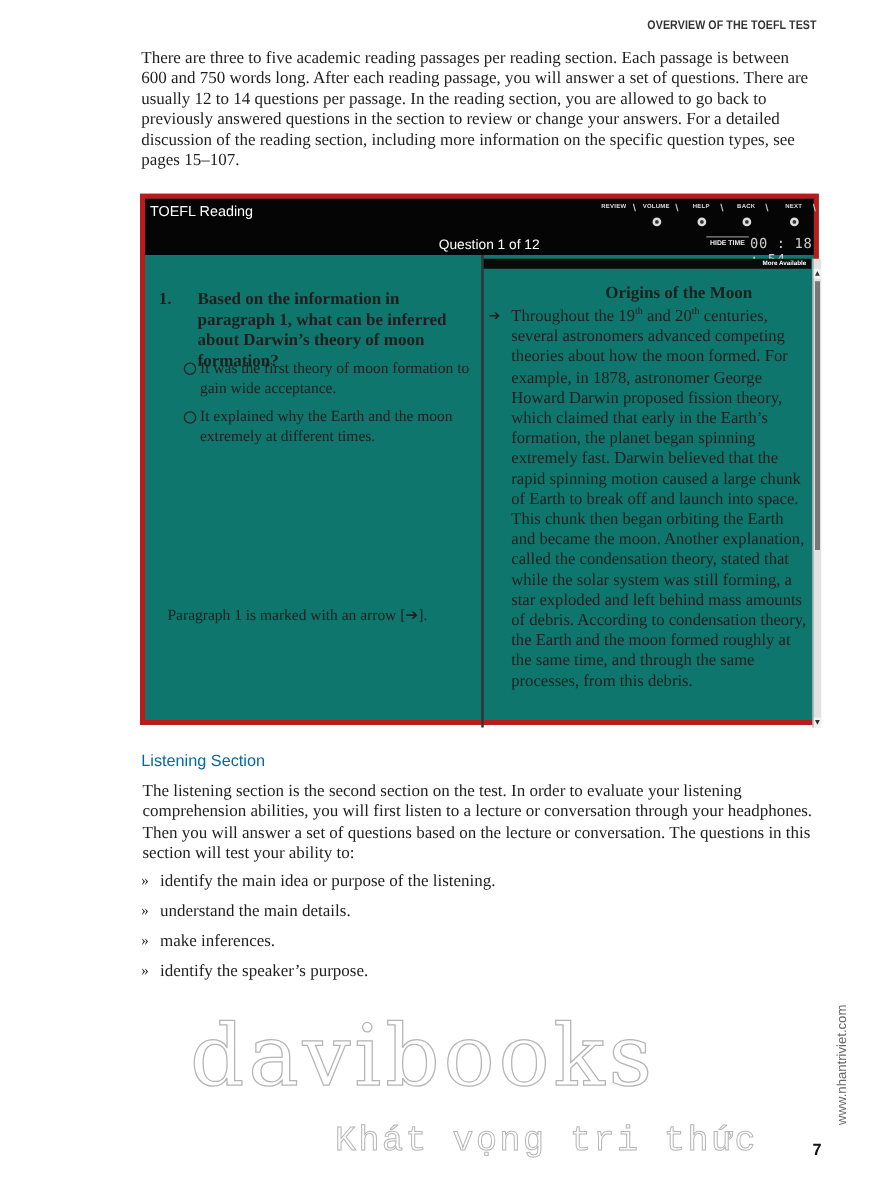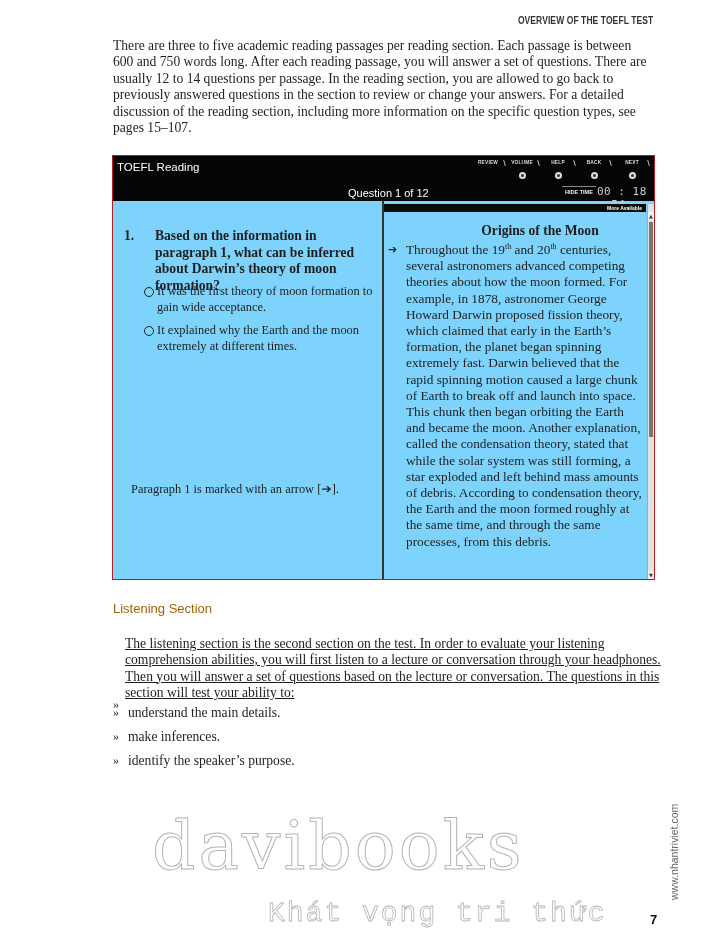--- a/index.html
+++ b/index.html
@@ -14,21 +14,21 @@
     letter-spacing: 0.1px; color: #333; transform: scaleX(0.85); transform-origin: right center;
     font-weight: bold;
   }
   .intro {
     position: absolute; left: 113px; top: 38px; width: 540px;
     font-size: 13.6px; line-height: 16.4px; margin: 0;
   }
   
   .screen {
     position: absolute; left: 112px; top: 155px; width: 543px; height: 425px;
-    border: 1px solid #b91c1c; box-sizing: border-box; background: #7dd3fc;
+    border: 4px solid #b91c1c; box-sizing: border-box; background: #0f766e;
   }
   .topbar {
     position: absolute; left: 0; top: 0; width: 100%; height: 45px; background: #050505;
     color: #fff; font-family: "Liberation Sans", sans-serif;
   }
   .app-title { position: absolute; left: 4px; top: 5px; font-size: 11.5px; }
   .qcounter {
     position: absolute; left: 235px; top: 31px; font-size: 11px;
   }
   .toolbtn {
@@ -99,25 +99,25 @@
     position: absolute; left: 0; top: 22px; width: 312px; text-align: center;
     font-weight: bold; font-size: 13.6px;
   }
   .passage {
     position: absolute; left: 22px; top: 41px; width: 240px;
     font-size: 13.3px; line-height: 16.2px;
   }
   .passage .arrow { position: absolute; left: -18px; top: 0; font-size: 11px; font-family: "DejaVu Sans", sans-serif; }
   .section-heading {
     position: absolute; left: 113px; top: 601px; font-family: "Liberation Sans", sans-serif;
-    font-size: 13px; color: #a16207;
+    font-size: 13px; color: #0369a1;
   }
   .listening-para {
-    position: absolute; left: 113px; top: 624px; width: 545px; margin: 12px;
-    font-size: 13.6px; line-height: 16.3px; text-decoration: underline;
+    position: absolute; left: 113px; top: 624px; width: 545px; margin: 1px;
+    font-size: 13.6px; line-height: 16.3px;
   }
   .bullets { position: absolute; left: 113px; top: 697px; width: 400px; margin: 0; padding: 0; list-style: none; }
   .bullets li { font-size: 13.6px; line-height: 16px; margin-bottom: 8px; position: relative; padding-left: 15px; }
   .bullets .chev { position: absolute; left: 0; top: -1px; font-size: 12px; }
   .side-url {
     position: absolute; left: 668px; top: 900px; transform: rotate(-90deg); transform-origin: left top;
     font-family: "Liberation Sans", sans-serif; font-size: 10.5px; color: #666; white-space: nowrap;
   }
   .page-number {
     position: absolute; left: 650px; top: 912px; font-family: "Liberation Sans", sans-serif;
@@ -204,21 +204,21 @@
     <div class="passage-title">Origins of the Moon</div>
     <div class="passage">
       <span class="arrow">➔</span><span>Throughout the 19</span><sup>th</sup><span> and 20</span><sup>th</sup><span> centuries, several astronomers advanced competing theories about how the moon formed. For example, in 1878, astronomer George Howard Darwin proposed fission theory, which claimed that early in the Earth’s formation, the planet began spinning extremely fast. Darwin believed that the rapid spinning motion caused a large chunk of Earth to break off and launch into space. This chunk then began orbiting the Earth and became the moon. Another explanation, called the condensation theory, stated that while the solar system was still forming, a star exploded and left behind mass amounts of debris. According to condensation theory, the Earth and the moon formed roughly at the same time, and through the same processes, from this debris.</span>
     </div>
   </div>
 </div>
 
 <div class="section-heading">Listening Section</div>
 <p class="listening-para">The listening section is the second section on the test. In order to evaluate your listening comprehension abilities, you will first listen to a lecture or conversation through your headphones. Then you will answer a set of questions based on the lecture or conversation. The questions in this section will test your ability to:</p>
 <ul class="bullets">
-  <li><span class="chev">»</span></li>
+  <li><span class="chev">»</span><span>identify the main idea or purpose of the listening.</span></li>
   <li><span class="chev">»</span><span>understand the main details.</span></li>
   <li><span class="chev">»</span><span>make inferences.</span></li>
   <li><span class="chev">»</span><span>identify the speaker’s purpose.</span></li>
 </ul>
 
 <div class="wm-main">davibooks</div>
 <div class="wm-sub">Khát vọng tri thức</div>
 
 <div class="side-url">www.nhantriviet.com</div>
 <div class="page-number">7</div>

